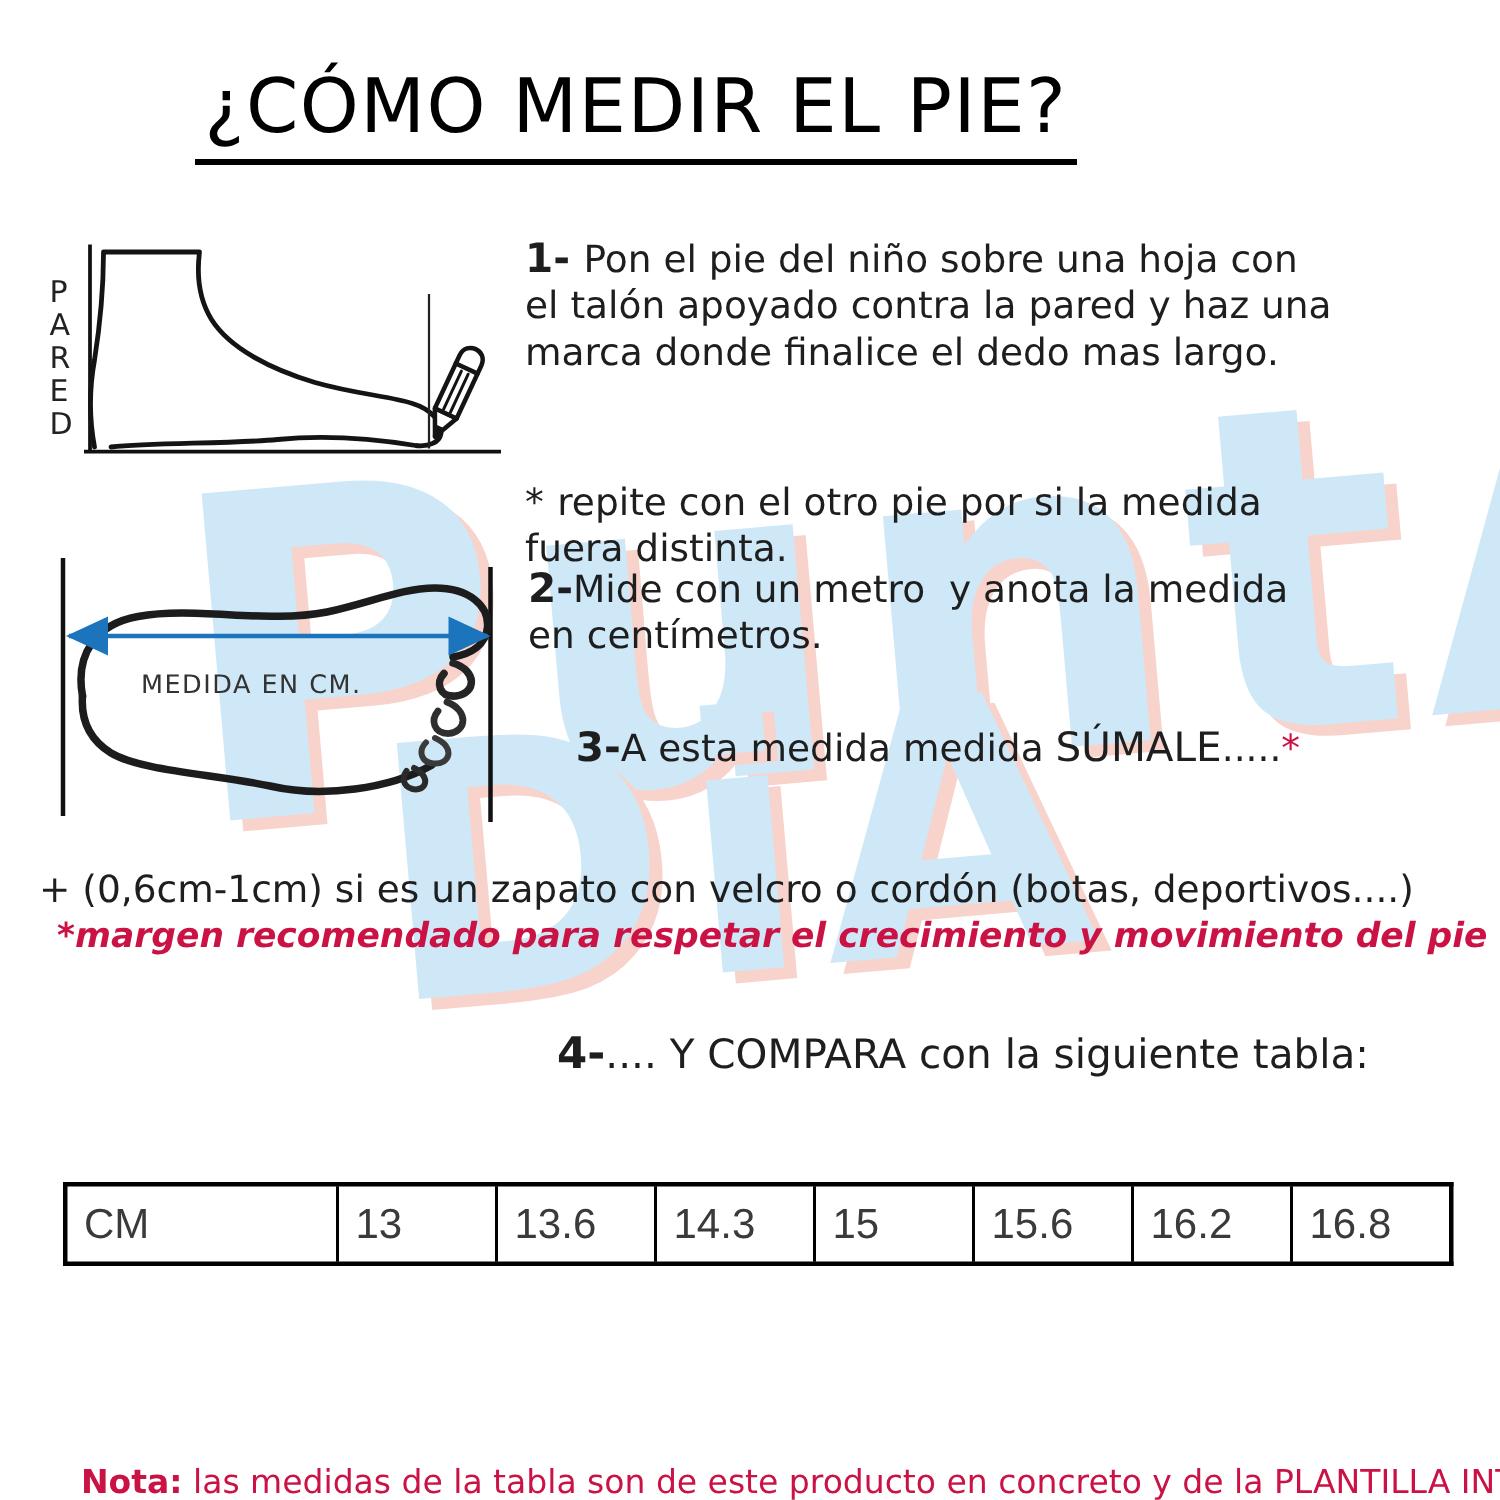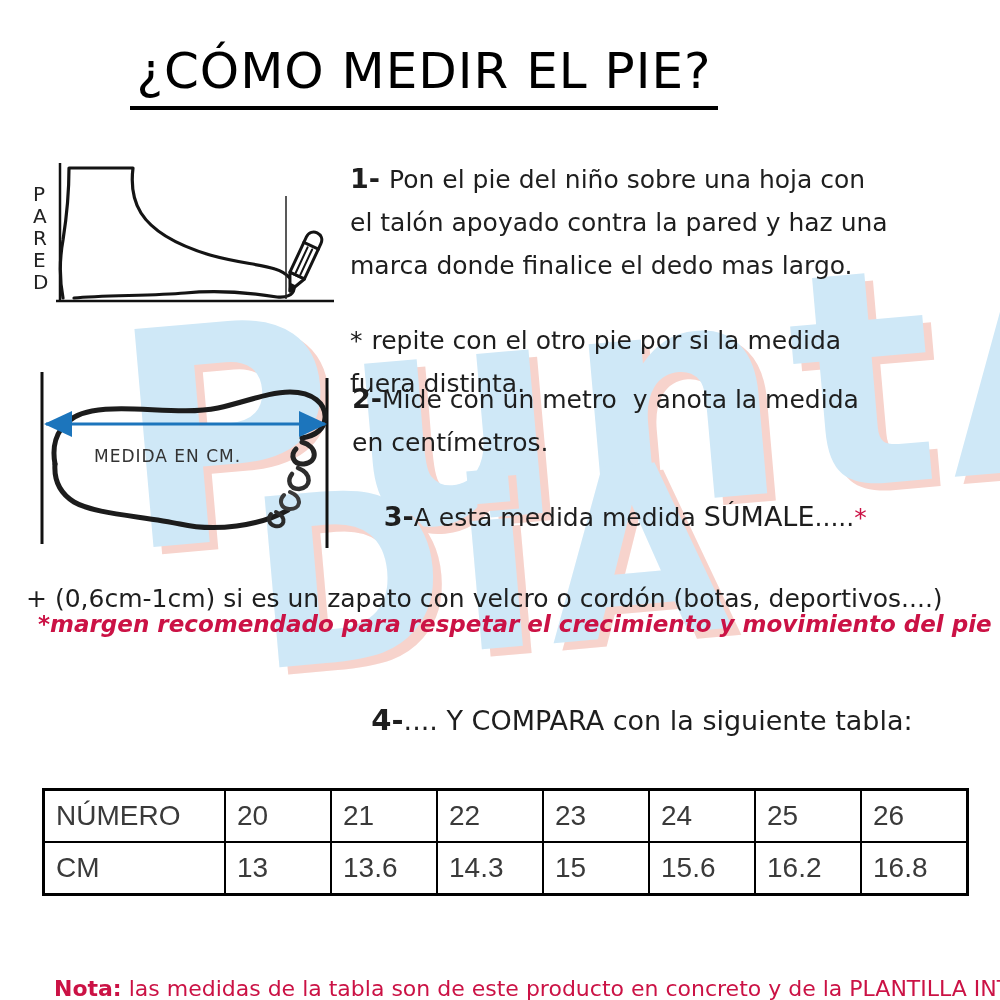--- a/index.html
+++ b/index.html
@@ -8,21 +8,21 @@
   
   .wm{position:absolute;z-index:0;font-weight:bold;color:#cfe8f7;
       text-shadow:8px 8px 0 #f7d3cc;letter-spacing:10px;white-space:nowrap;}
   .wm1{left:115px;top:225px;font-size:300px;transform:rotate(-5deg);}
   .wm2{left:250px;top:430px;font-size:235px;transform:rotate(-5deg);}
   
   .layer{position:absolute;z-index:1;}
   .title-wrap{top:42px;left:0;width:848px;text-align:center;}
   .title{display:inline-block;font-size:50px;letter-spacing:1px;color:#000;
          border-bottom:4px solid #000;padding:0 6px 6px 6px;white-space:pre;}
-  .txt{font-size:25px;line-height:43px;color:#1e1e1e;}
+  .txt{font-size:25px;line-height:31px;color:#1e1e1e;}
   .line{white-space:pre;display:inline;}
   .num{font-weight:bold;font-size:27px;}
   .sp{margin-right:9px;}
   .pared{left:33px;top:183px;font-size:20px;line-height:22px;letter-spacing:0;
          width:16px;word-break:break-all;color:#222;font-weight:500;}
   .emph{font-weight:normal;}
   .red{color:#cb1245;}
   .margin-note{left:38px;top:611px;font-size:23px;font-style:italic;font-weight:600;color:#cb1245;white-space:pre;}
   .footer{left:26px;top:951px;font-size:22px;color:#cb1245;white-space:pre;}
   .footer .lbl{font-weight:bold;margin-top:24px;}
@@ -101,30 +101,20 @@
 
   <div class="layer txt line" style="left:26px;top:577px;">+ (0,6cm-1cm) si es un zapato con velcro o cordón (botas, deportivos....)</div>
   <div class="layer margin-note">*margen recomendado para respetar el crecimiento y movimiento del pie</div>
 
   <div class="layer txt" style="left:337px;top:656px;white-space:pre;font-size:27px;">
     <span class="num" style="font-size:29px;">4-</span><span>.... Y COMPARA con la siguiente tabla:</span>
   </div>
 
   <table class="sizes">
     <tbody>
-        <tr>
-      <th>NÚMERO</th>
-      <td>20</td>
-      <td>21</td>
-      <td>22</td>
-      <td>23</td>
-      <td>24</td>
-      <td>25</td>
-      <td>26</td>
-    </tr>
     <tr>
       <th>CM</th>
       <td>13</td>
       <td>13.6</td>
       <td>14.3</td>
       <td>15</td>
       <td>15.6</td>
       <td>16.2</td>
       <td>16.8</td>
     </tr>

